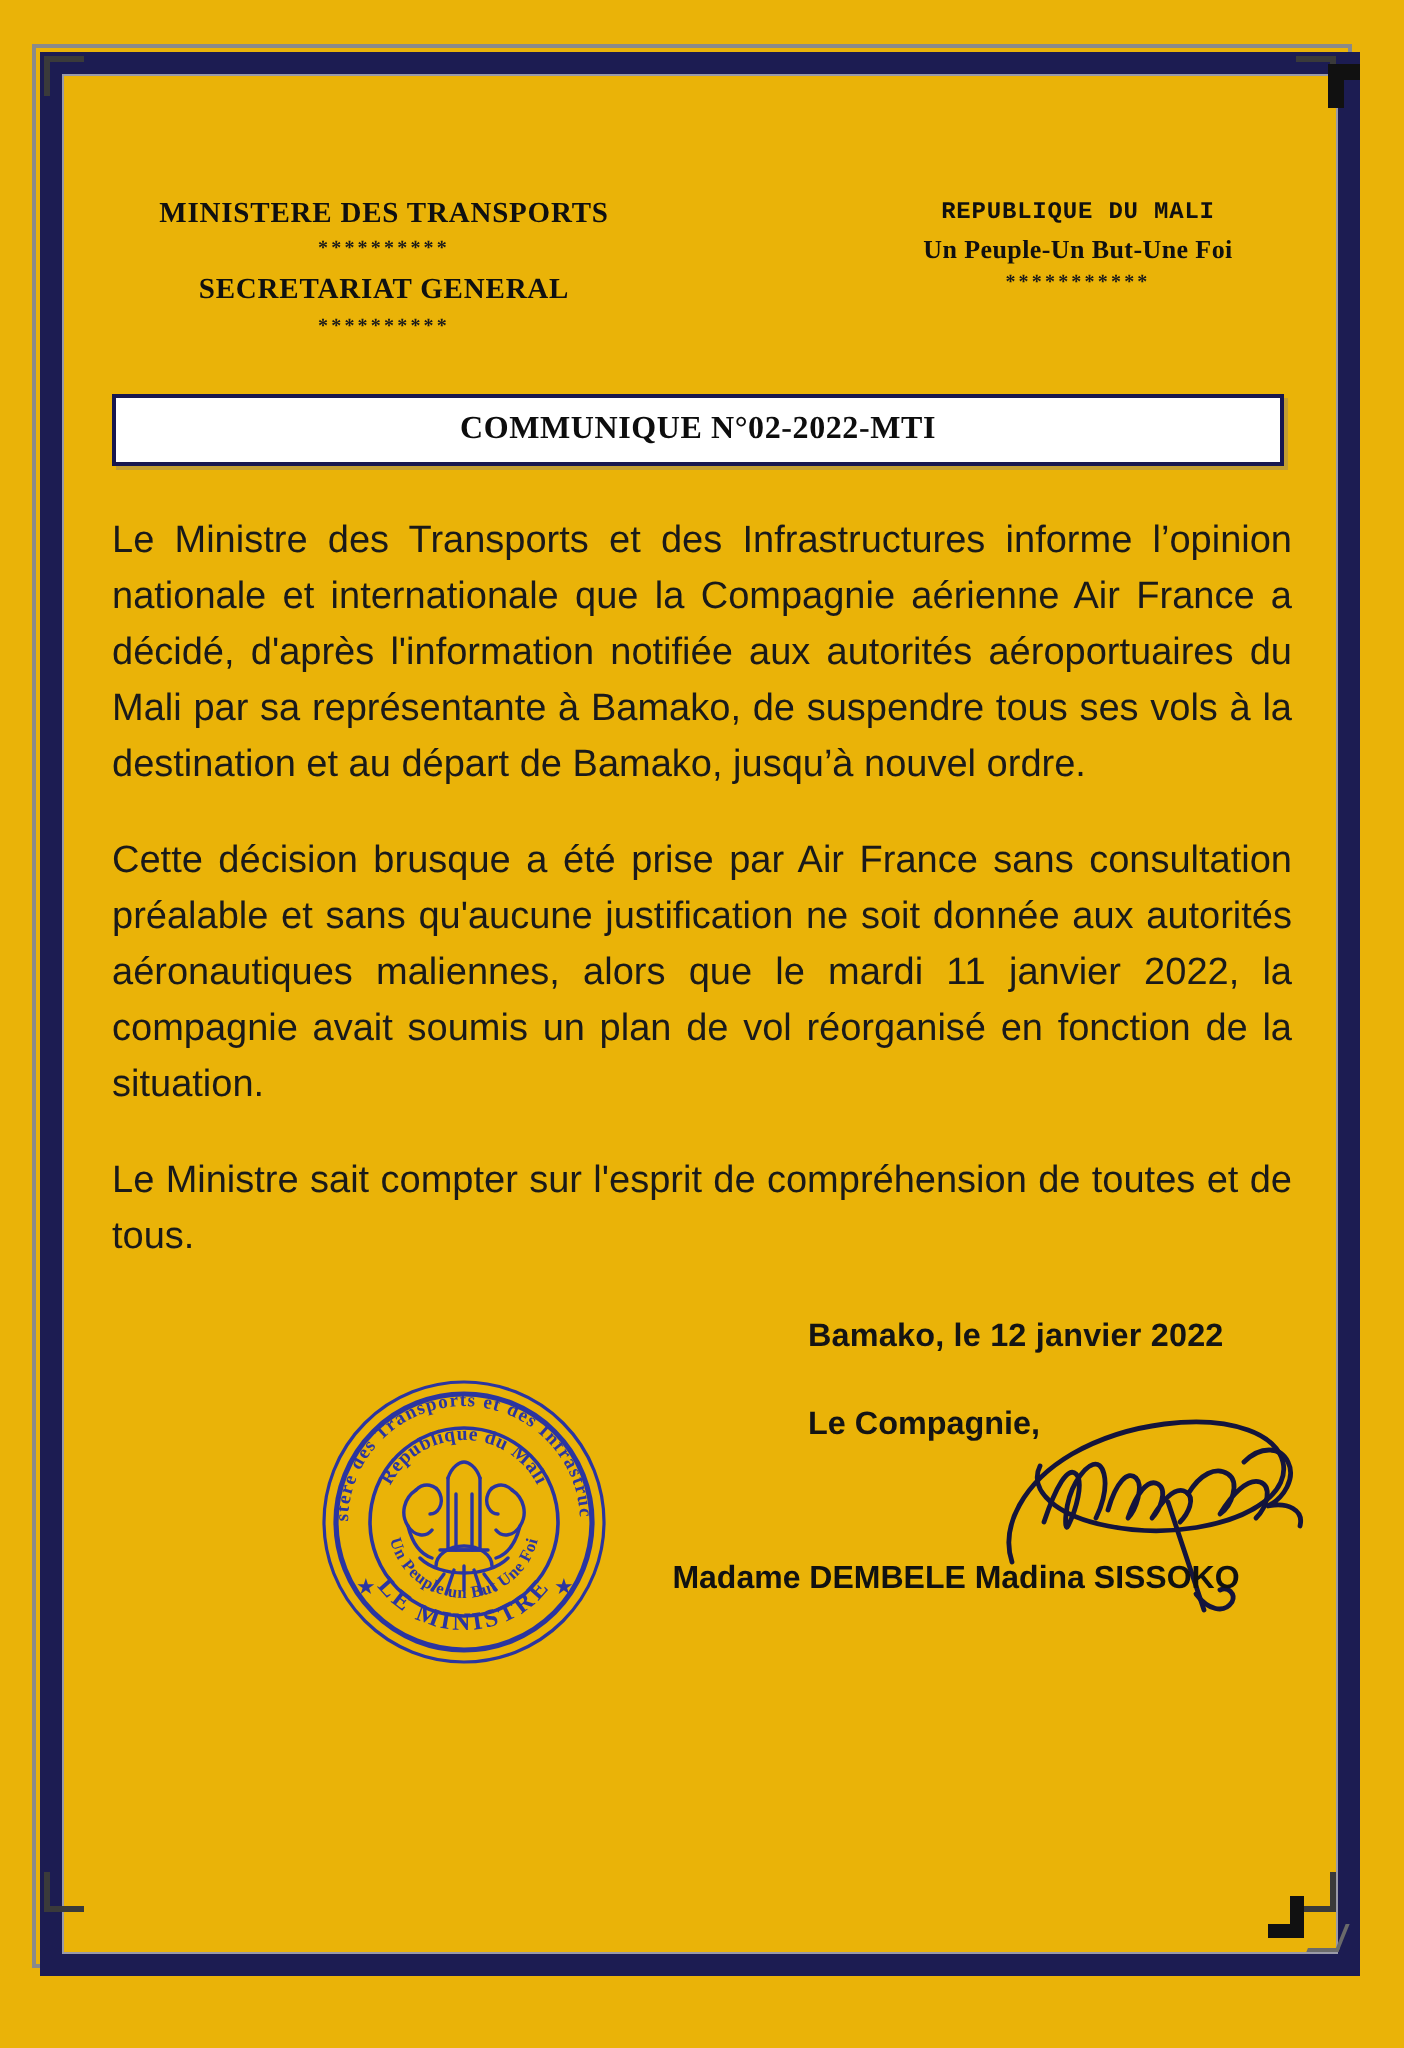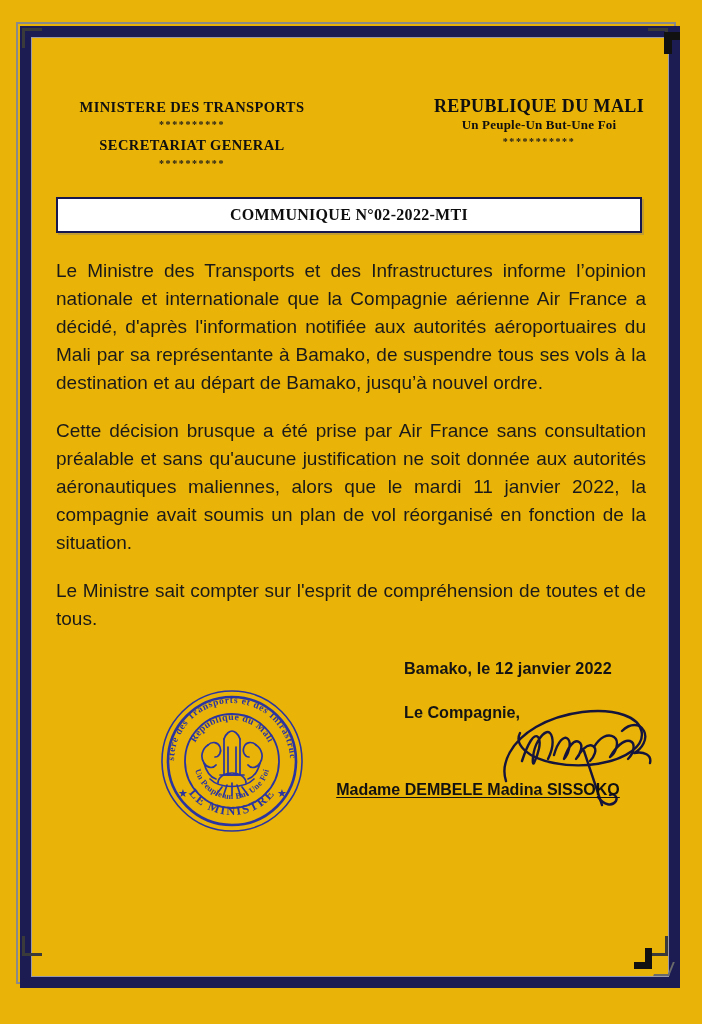--- a/index.html
+++ b/index.html
@@ -95,21 +95,21 @@
     font-weight: bold;
     color: #101010;
   }
   .lh-left  { left: 6px;   top: 38px;  width: 276px; }
   .lh-right { left: 378px; top: 37px;  width: 226px; }
   .lh-line1 {
     font-size: 14.5px;
     letter-spacing: 0.4px;
     line-height: 19px;
   }
-  .lh-right .lh-line1 { font-size: 18px; }
+  .lh-right .lh-line1 { font-size: 12px; font-family: Liberation Mono, monospace; }
   .lh-sub {
     font-size: 13px;
     line-height: 18px;
     letter-spacing: 0.2px;
   }
   .stars {
     font-size: 10px;
     letter-spacing: 1.6px;
     line-height: 15px;
     color: #1a1a1a;
@@ -180,21 +180,20 @@
   }
   .sig-name {
     position: absolute;
     left: 256px;
     top: 122px;
     width: 348px;
     text-align: center;
     font-size: 16px;
     font-weight: bold;
     color: #111111;
-    text-decoration: underline;
     text-underline-offset: 2px;
   }
   .sig-title {
     position: absolute;
     left: 256px;
     top: 145px;
     width: 348px;
     text-align: center;
     font-size: 15.4px;
     font-weight: bold;

